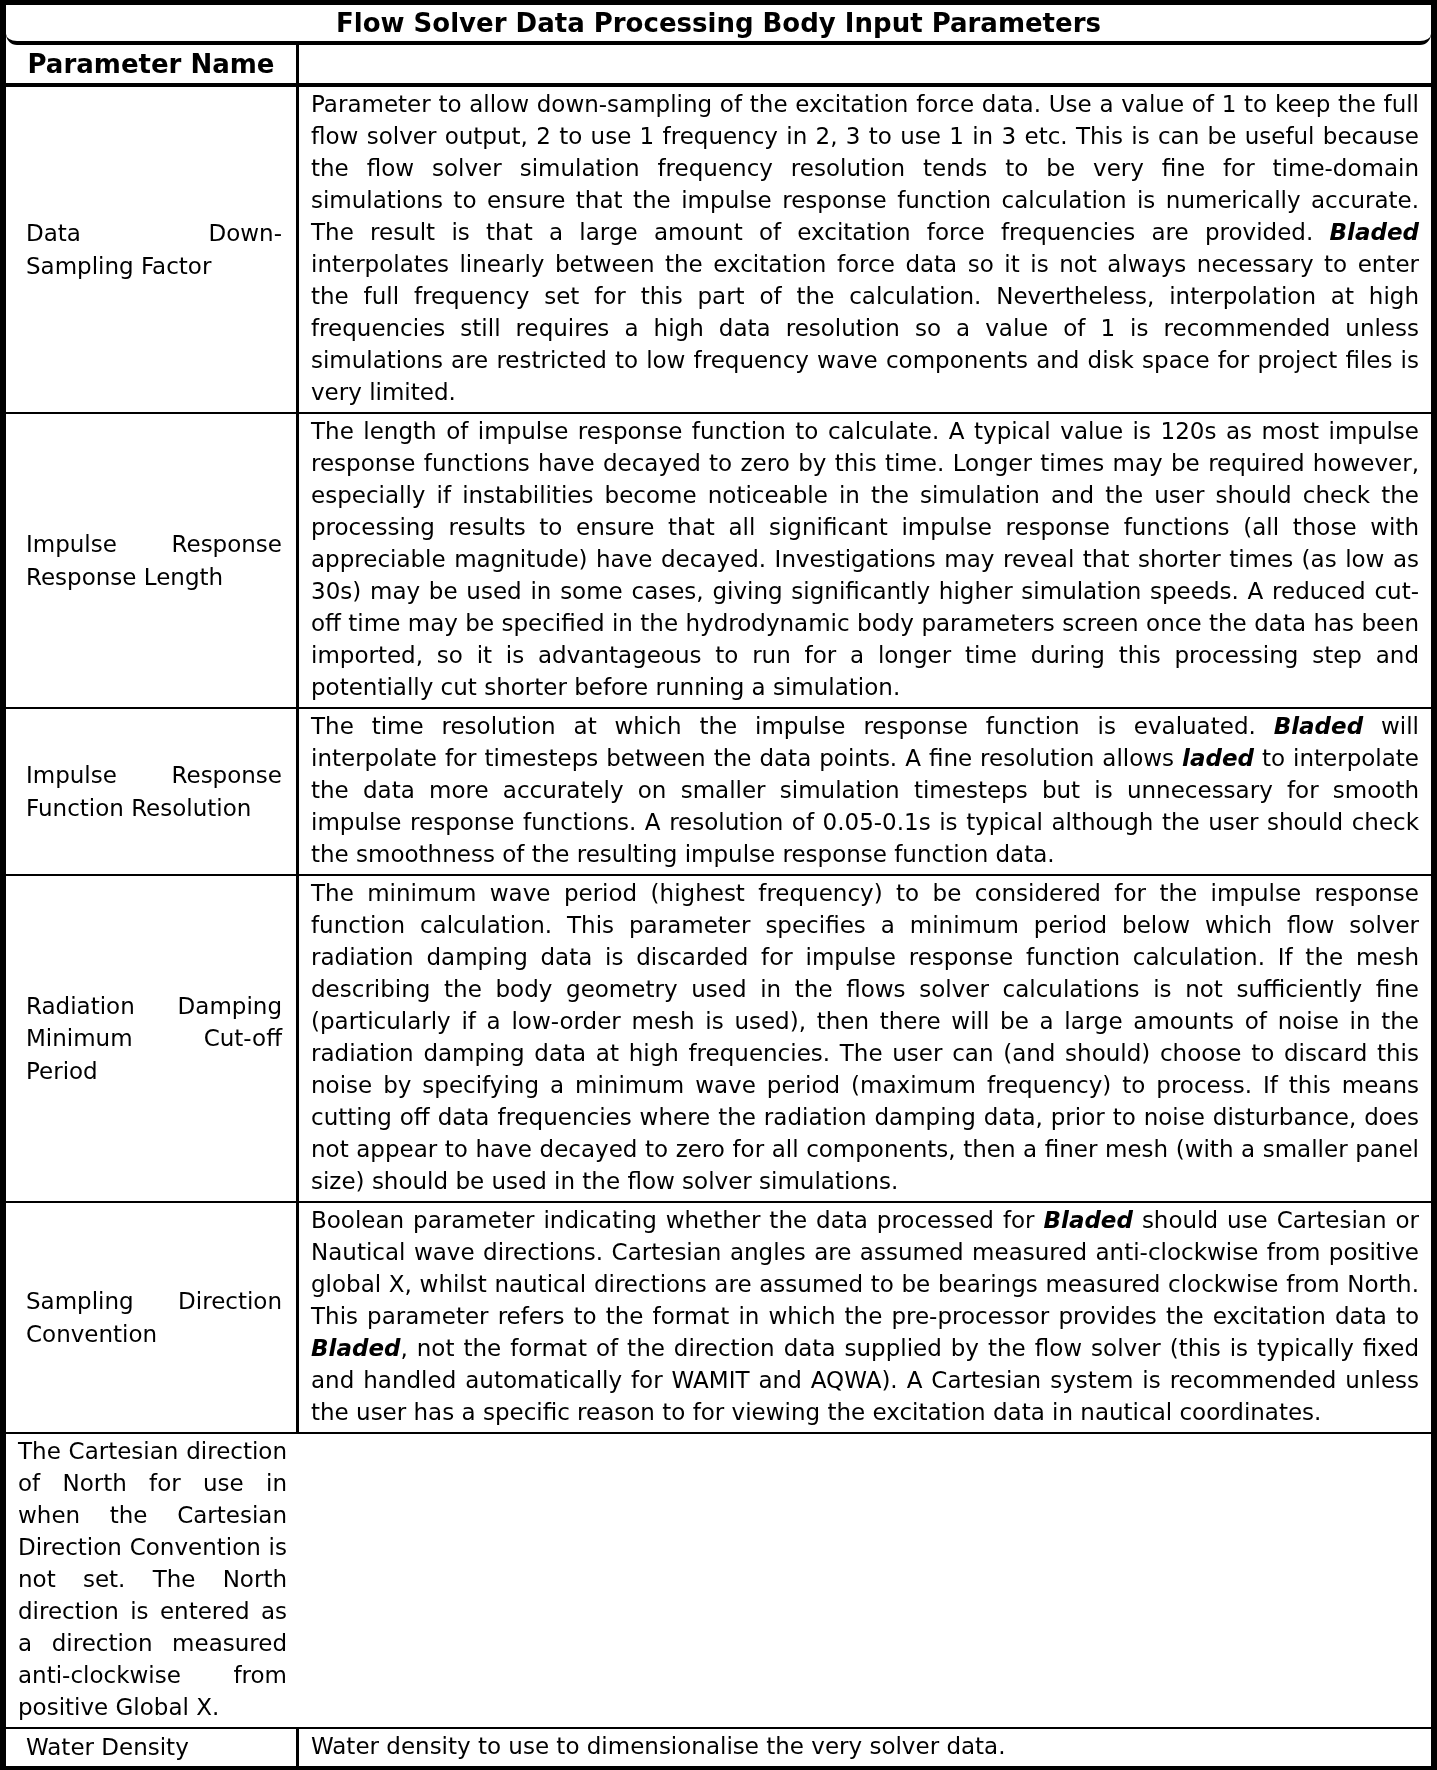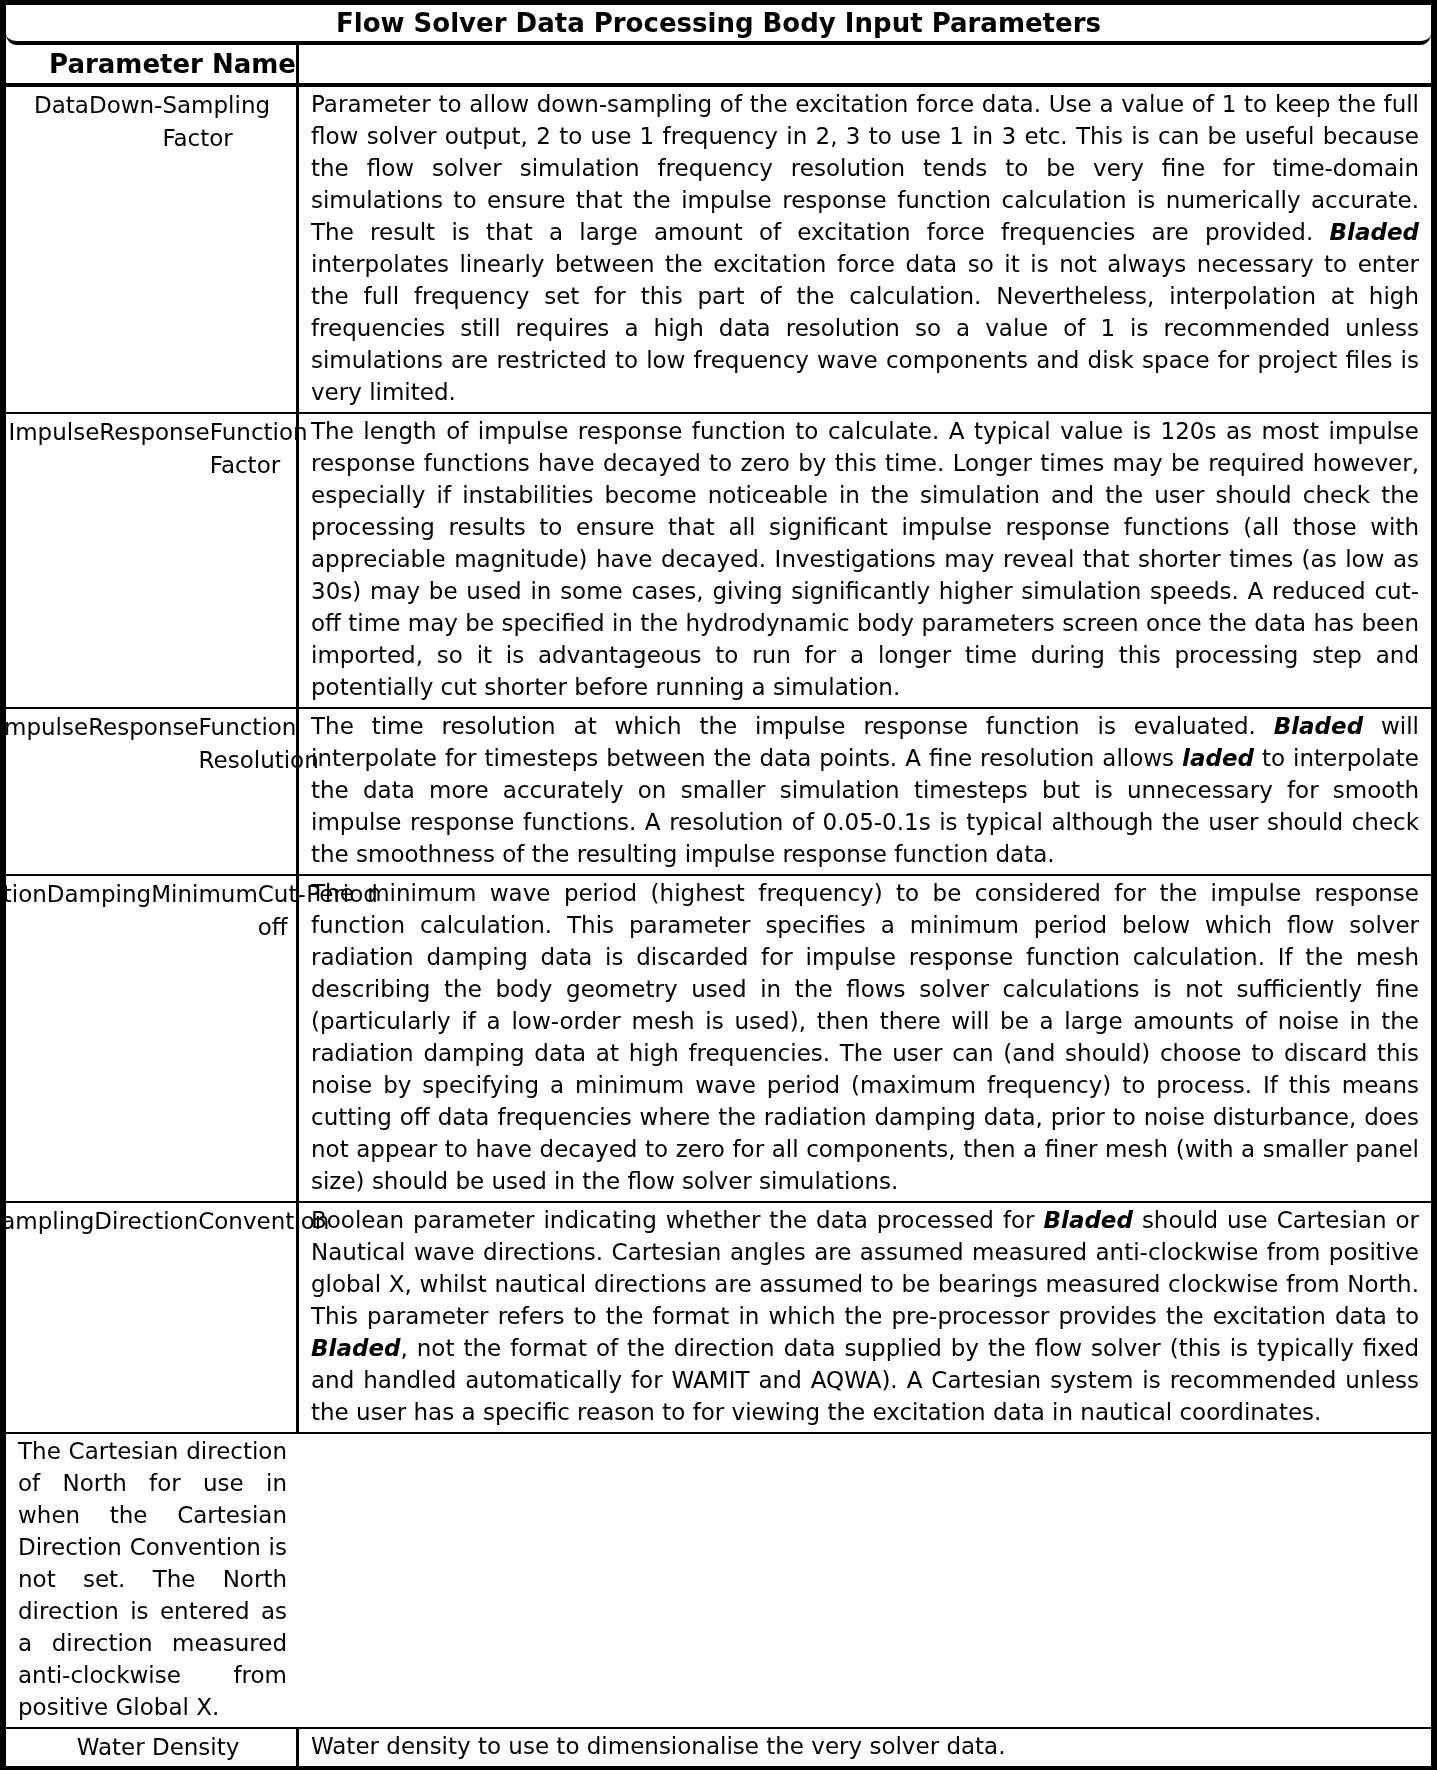--- a/index.html
+++ b/index.html
@@ -30,39 +30,39 @@
   }
   .header-row {
     display: grid;
     grid-template-columns: 293px 1fr;
     border-bottom: 4px solid #000000;
   }
   .header-cell {
     font-weight: bold;
     font-size: 26px;
     line-height: 30px;
-    text-align: right;
+    text-align: center;
     padding: 4px 0 4px 0;
   }
   .header-cell.first {
     border-right: 3px solid #000000;
   }
   .row {
     display: grid;
     grid-template-columns: 293px 1fr;
   }
   .row:not(:first-child) {
     border-top: 2px solid #000000;
   }
   .name-cell {
     border-right: 3px solid #000000;
     display: flex;
-    flex-direction: row;
+    flex-direction: column;
     justify-content: center;
-    padding: 2px 14px 2px 28px;
+    padding: 2px 14px 2px 20px;
     font-size: 23px;
     line-height: 32.5px;
   }
   .name-line.justify {
     display: flex;
     justify-content: space-between;
   }
   .desc-cell {
     padding: 1px 12px 4px 12px;
     font-size: 23px;
@@ -93,21 +93,21 @@
           <div class="name-line">Sampling Factor</div>
         </div>
         <div class="desc-cell">Parameter to allow down-sampling of the excitation force data. Use a value of 1 to keep the full flow solver output, 2 to use 1 frequency in 2, 3 to use 1 in 3 etc. This is can be useful because the flow solver simulation frequency resolution tends to be very fine for time-domain simulations to ensure that the impulse response function calculation is numerically accurate. The result is that a large amount of excitation force frequencies are provided. <span class="bladed">Bladed</span> interpolates linearly between the excitation force data so it is not always necessary to enter the full frequency set for this part of the calculation. Nevertheless, interpolation at high frequencies still requires a high data resolution so a value of 1 is recommended unless simulations are restricted to low frequency wave components and disk space for project files is very limited.</div>
       </div>
       <div class="row">
         <div class="name-cell">
           <div class="name-line justify">
             <span>Impulse</span>
             <span>Response</span>
           </div>
-          <div class="name-line">Function Factor</div>
+          <div class="name-line">Response Length</div>
         </div>
         <div class="desc-cell">The length of impulse response function to calculate. A typical value is 120s as most impulse response functions have decayed to zero by this time. Longer times may be required however, especially if instabilities become noticeable in the simulation and the user should check the processing results to ensure that all significant impulse response functions (all those with appreciable magnitude) have decayed. Investigations may reveal that shorter times (as low as 30s) may be used in some cases, giving significantly higher simulation speeds. A reduced cut-off time may be specified in the hydrodynamic body parameters screen once the data has been imported, so it is advantageous to run for a longer time during this processing step and potentially cut shorter before running a simulation.</div>
       </div>
       <div class="row">
         <div class="name-cell">
           <div class="name-line justify">
             <span>Impulse</span>
             <span>Response</span>
           </div>
           <div class="name-line">Function Resolution</div>

